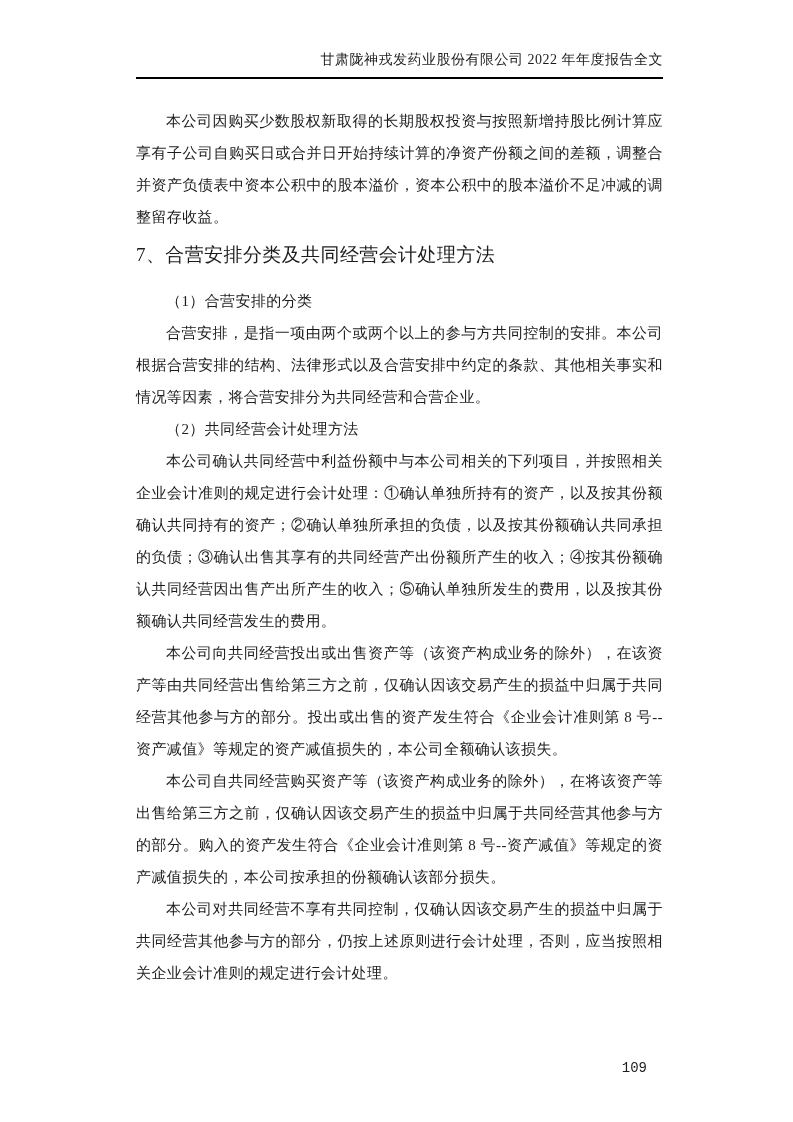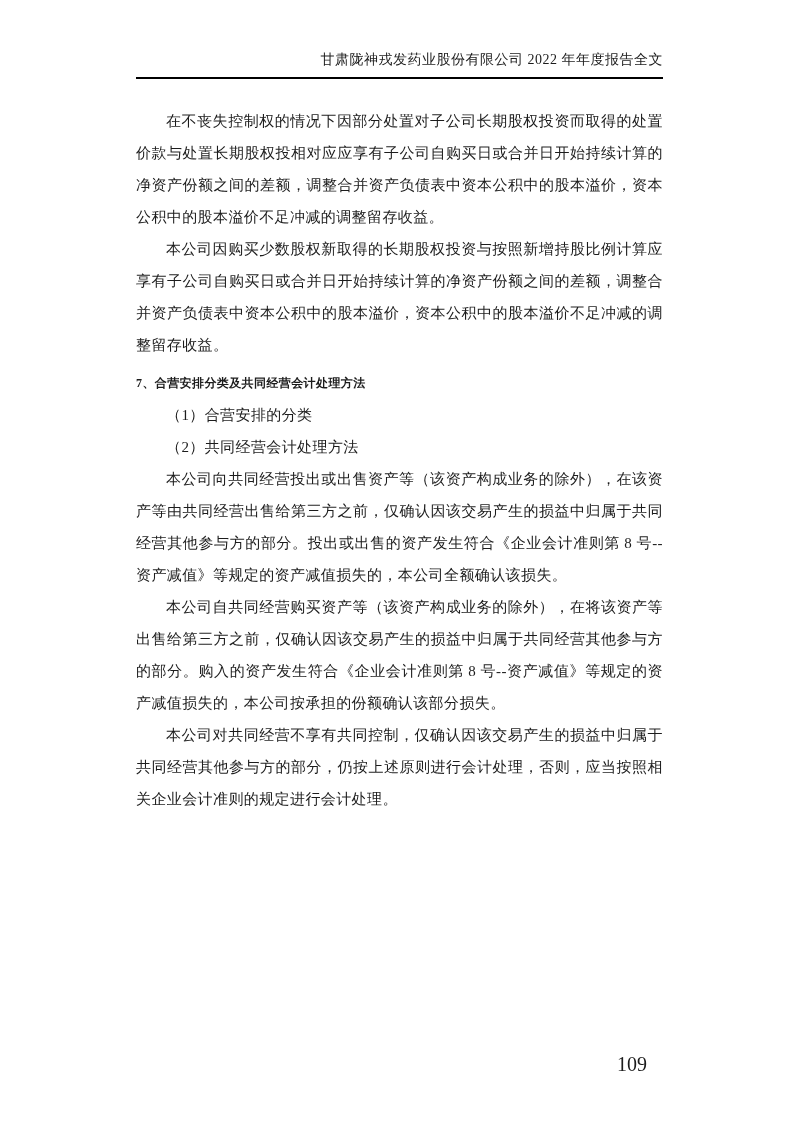--- a/index.html
+++ b/index.html
@@ -32,45 +32,48 @@
   .para {
     text-indent: 2em;
     text-align: justify;
     letter-spacing: 0.4px;
   }
   .sub-label {
     text-indent: 2em;
     letter-spacing: 0.4px;
   }
   .section-heading {
-    font-weight: bold;
-    font-size: 12px;
+    font-weight: normal;
+    font-size: 19px;
     margin-top: 6px;
+    margin-bottom: 14px;
     letter-spacing: 0.4px;
   }
   .footer {
     position: absolute;
     bottom: 46px;
     right: 72px;
-    font-size: 20px;
+    font-size: 14px;
+    font-family: Liberation Mono, monospace;
   }
 </style>
 </head>
 <body>
 
 <div class="page">
 
   <div class="header">甘肃陇神戎发药业股份有限公司 2022 年年度报告全文</div>
 
   <div class="content">
-    <p class="para">在不丧失控制权的情况下因部分处置对子公司长期股权投资而取得的处置价款与处置长期股权投相对应应享有子公司自购买日或合并日开始持续计算的净资产份额之间的差额，调整合并资产负债表中资本公积中的股本溢价，资本公积中的股本溢价不足冲减的调整留存收益。</p>
     <p class="para">本公司因购买少数股权新取得的长期股权投资与按照新增持股比例计算应享有子公司自购买日或合并日开始持续计算的净资产份额之间的差额，调整合并资产负债表中资本公积中的股本溢价，资本公积中的股本溢价不足冲减的调整留存收益。</p>
     <h2 class="section-heading">7、合营安排分类及共同经营会计处理方法</h2>
     <p class="sub-label">（1）合营安排的分类</p>
+    <p class="para">合营安排，是指一项由两个或两个以上的参与方共同控制的安排。本公司根据合营安排的结构、法律形式以及合营安排中约定的条款、其他相关事实和情况等因素，将合营安排分为共同经营和合营企业。</p>
     <p class="sub-label">（2）共同经营会计处理方法</p>
+    <p class="para">本公司确认共同经营中利益份额中与本公司相关的下列项目，并按照相关企业会计准则的规定进行会计处理：①确认单独所持有的资产，以及按其份额确认共同持有的资产；②确认单独所承担的负债，以及按其份额确认共同承担的负债；③确认出售其享有的共同经营产出份额所产生的收入；④按其份额确认共同经营因出售产出所产生的收入；⑤确认单独所发生的费用，以及按其份额确认共同经营发生的费用。</p>
     <p class="para">本公司向共同经营投出或出售资产等（该资产构成业务的除外），在该资产等由共同经营出售给第三方之前，仅确认因该交易产生的损益中归属于共同经营其他参与方的部分。投出或出售的资产发生符合《企业会计准则第 8 号--资产减值》等规定的资产减值损失的，本公司全额确认该损失。</p>
     <p class="para">本公司自共同经营购买资产等（该资产构成业务的除外），在将该资产等出售给第三方之前，仅确认因该交易产生的损益中归属于共同经营其他参与方的部分。购入的资产发生符合《企业会计准则第 8 号--资产减值》等规定的资产减值损失的，本公司按承担的份额确认该部分损失。</p>
     <p class="para">本公司对共同经营不享有共同控制，仅确认因该交易产生的损益中归属于共同经营其他参与方的部分，仍按上述原则进行会计处理，否则，应当按照相关企业会计准则的规定进行会计处理。</p>
   </div>
 
   <div class="footer">109</div>
 
 </div>
 
 </body></html>

